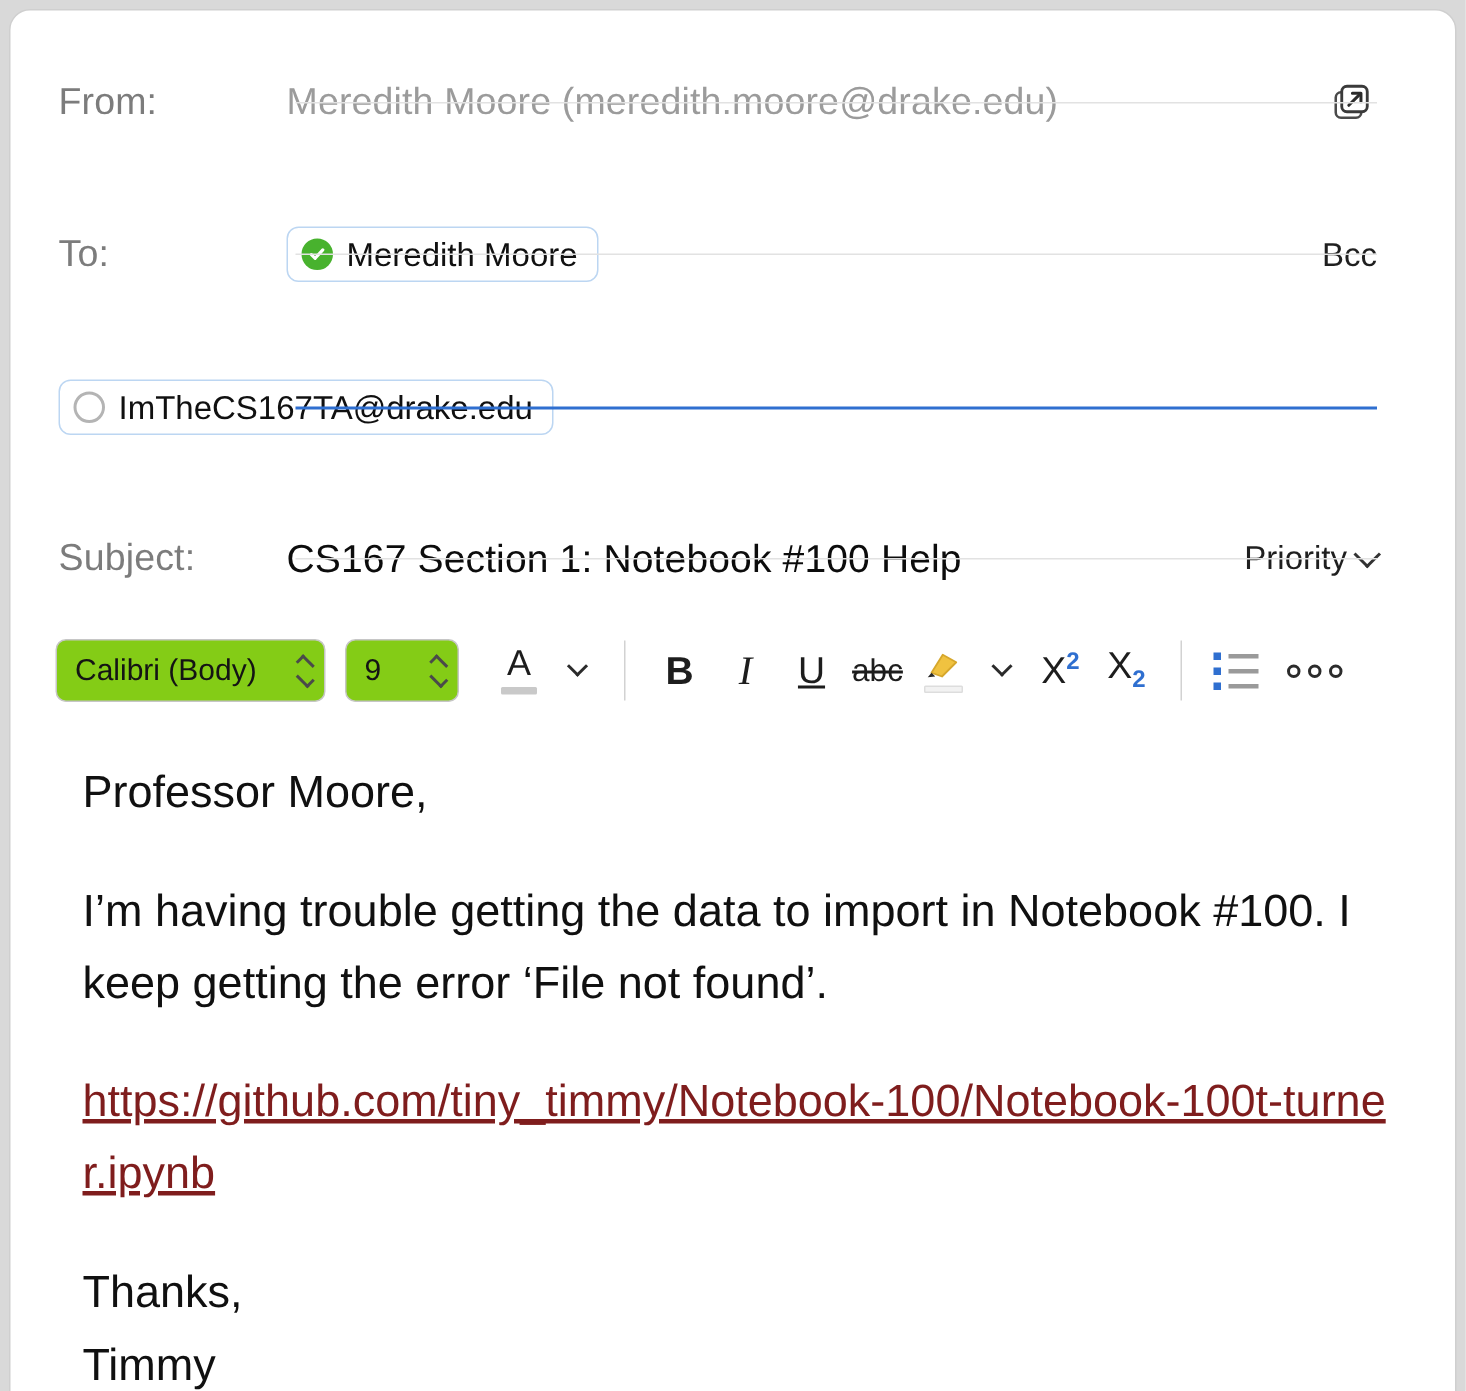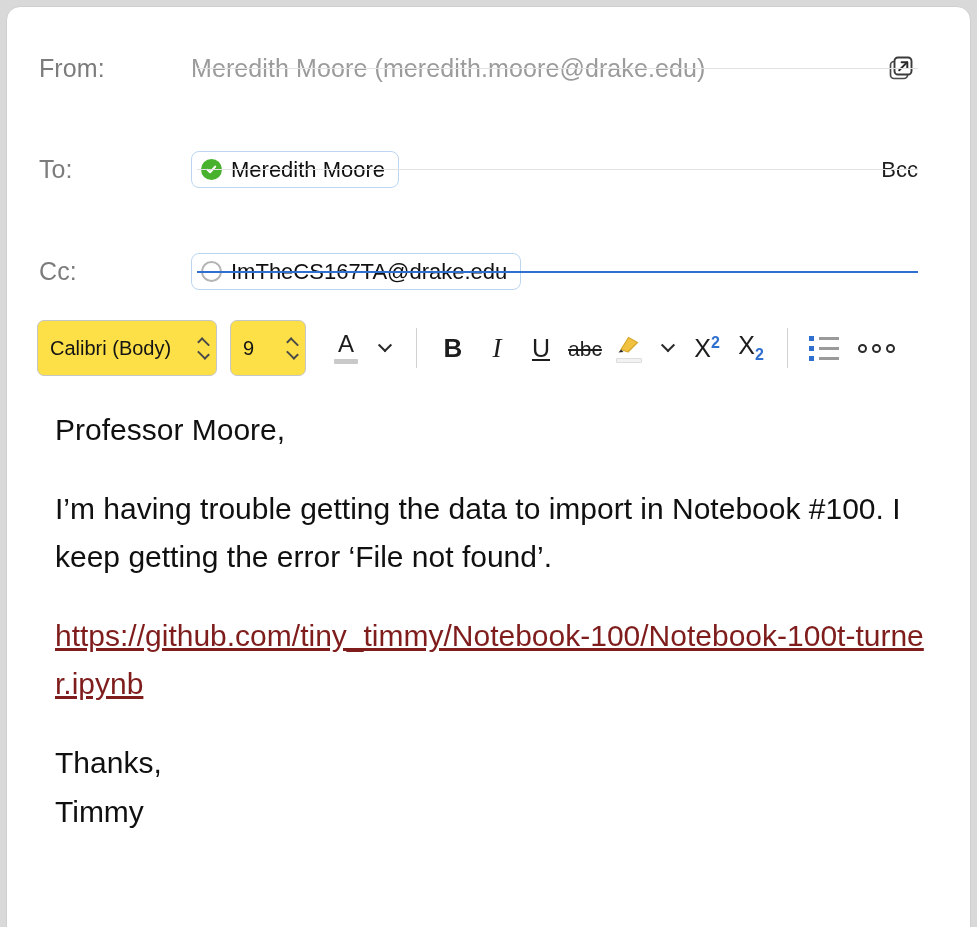--- a/index.html
+++ b/index.html
@@ -134,24 +134,24 @@
     display: flex;
     align-items: center;
     height: 72px;
     padding: 0 22px 0 30px;
     gap: 0;
   }
   .combo {
     display: flex;
     align-items: center;
     justify-content: space-between;
-    height: 56px;
+    height: 42px;
     border: 1px solid #c6c6c6;
     border-radius: 7px;
-    background: #fde047;
+    background: #84cc16;
     padding: 0 7px 0 12px;
     cursor: pointer;
   }
   .combo.font { width: 180px; margin-right: 13px; }
   .combo.size { width: 76px; margin-right: 18px; }
   .combo-label { font-size: 20px; color: #141414; }
   .stepper { display: flex; flex-direction: column; gap: 3px; padding-left: 6px; }
   .stepper i {
     display: block; width: 11px; height: 7px;
     border-left: 2px solid #4a4a4a;
@@ -252,30 +252,40 @@
             </svg>
           </span>
           <span>Meredith Moore</span>
         </span>
       </div>
       <div class="bcc-btn">Bcc</div>
       <div class="rule"></div>
     </div>
 
     <div class="field-row row-cc">
-      <div class="field-label">Cc:</div>
       <div class="field-body">
         <span class="chip">
           <span class="chip-dot unknown"></span>
           <span>ImTheCS167TA@drake.edu</span>
         </span>
       </div>
       <div class="rule focused"></div>
     </div>
 
+    <div class="field-row row-subject">
+      <div class="field-label">Subject:</div>
+      <div class="field-body">
+        <span class="subject-text">CS167 Section 1: Notebook #100 Help</span>
+      </div>
+      <div class="priority-btn">
+        <span>Priority</span>
+        <span class="chev"></span>
+      </div>
+      <div class="rule"></div>
+    </div>
   </div>
 
   <div class="toolbar">
 
     <div class="combo font">
       <span class="combo-label">Calibri (Body)</span>
       <span class="stepper">
         <i class="up"></i>
           <i class="down"></i>
       </span>

